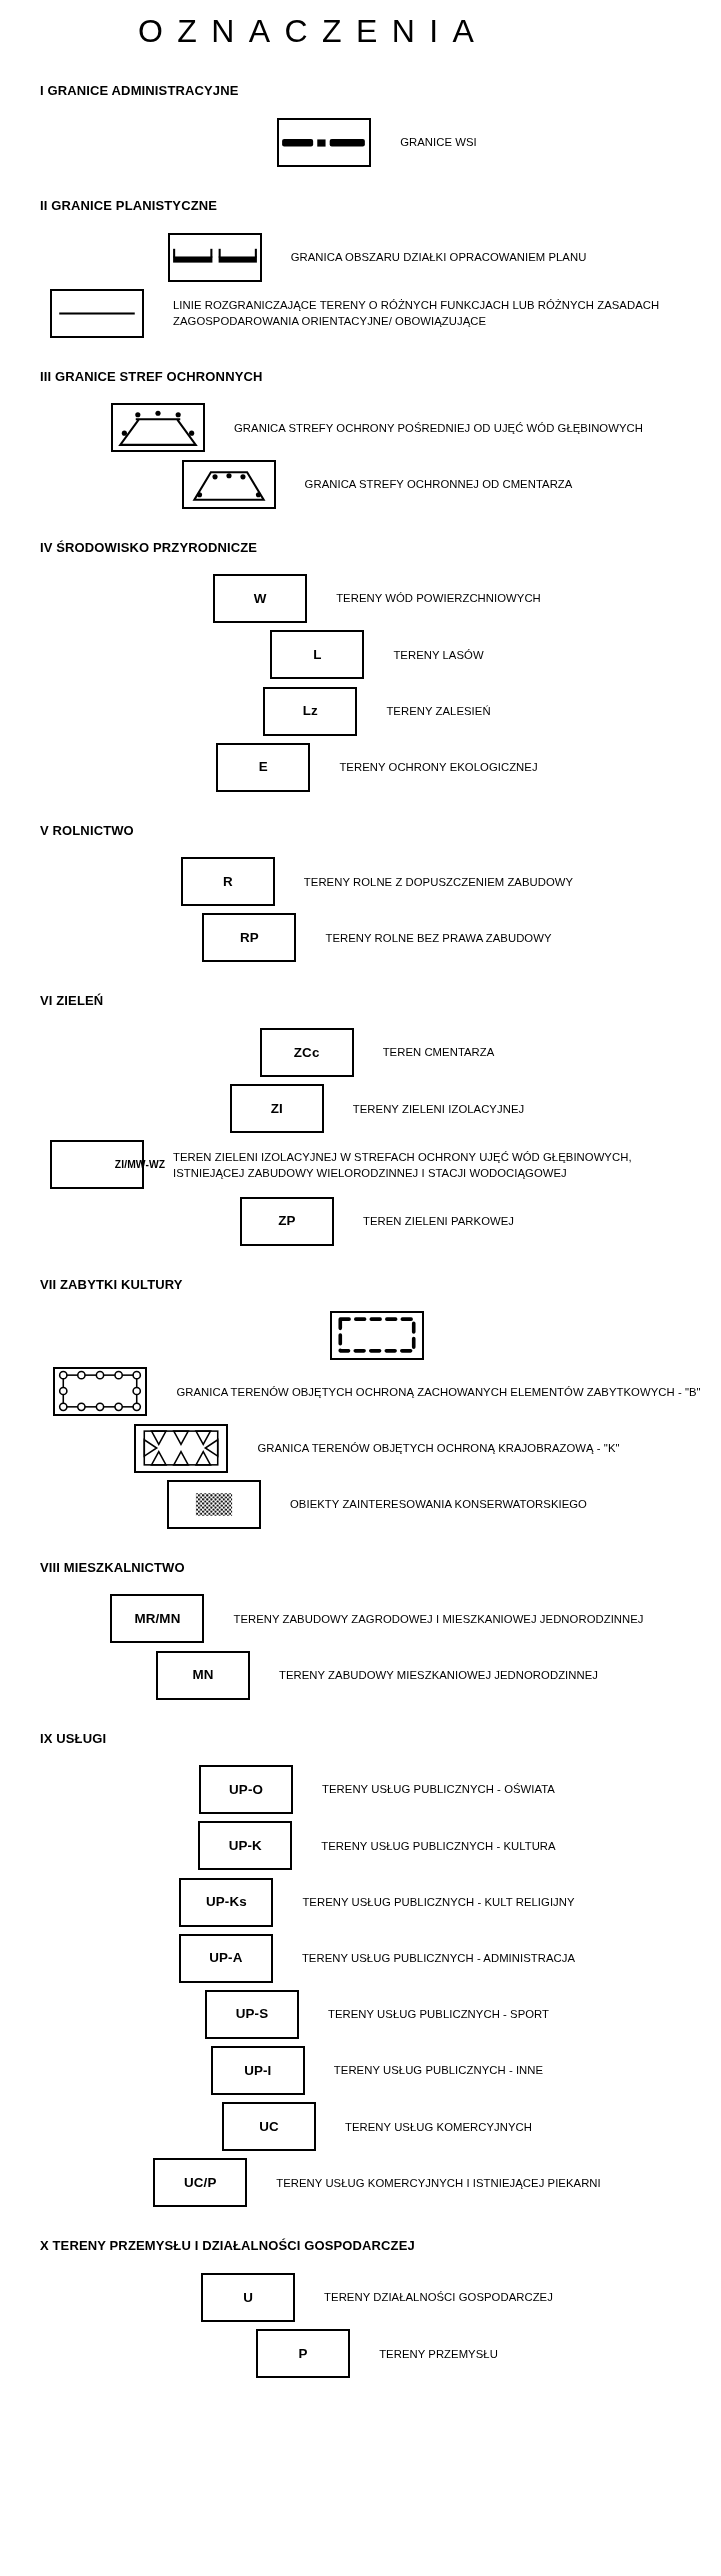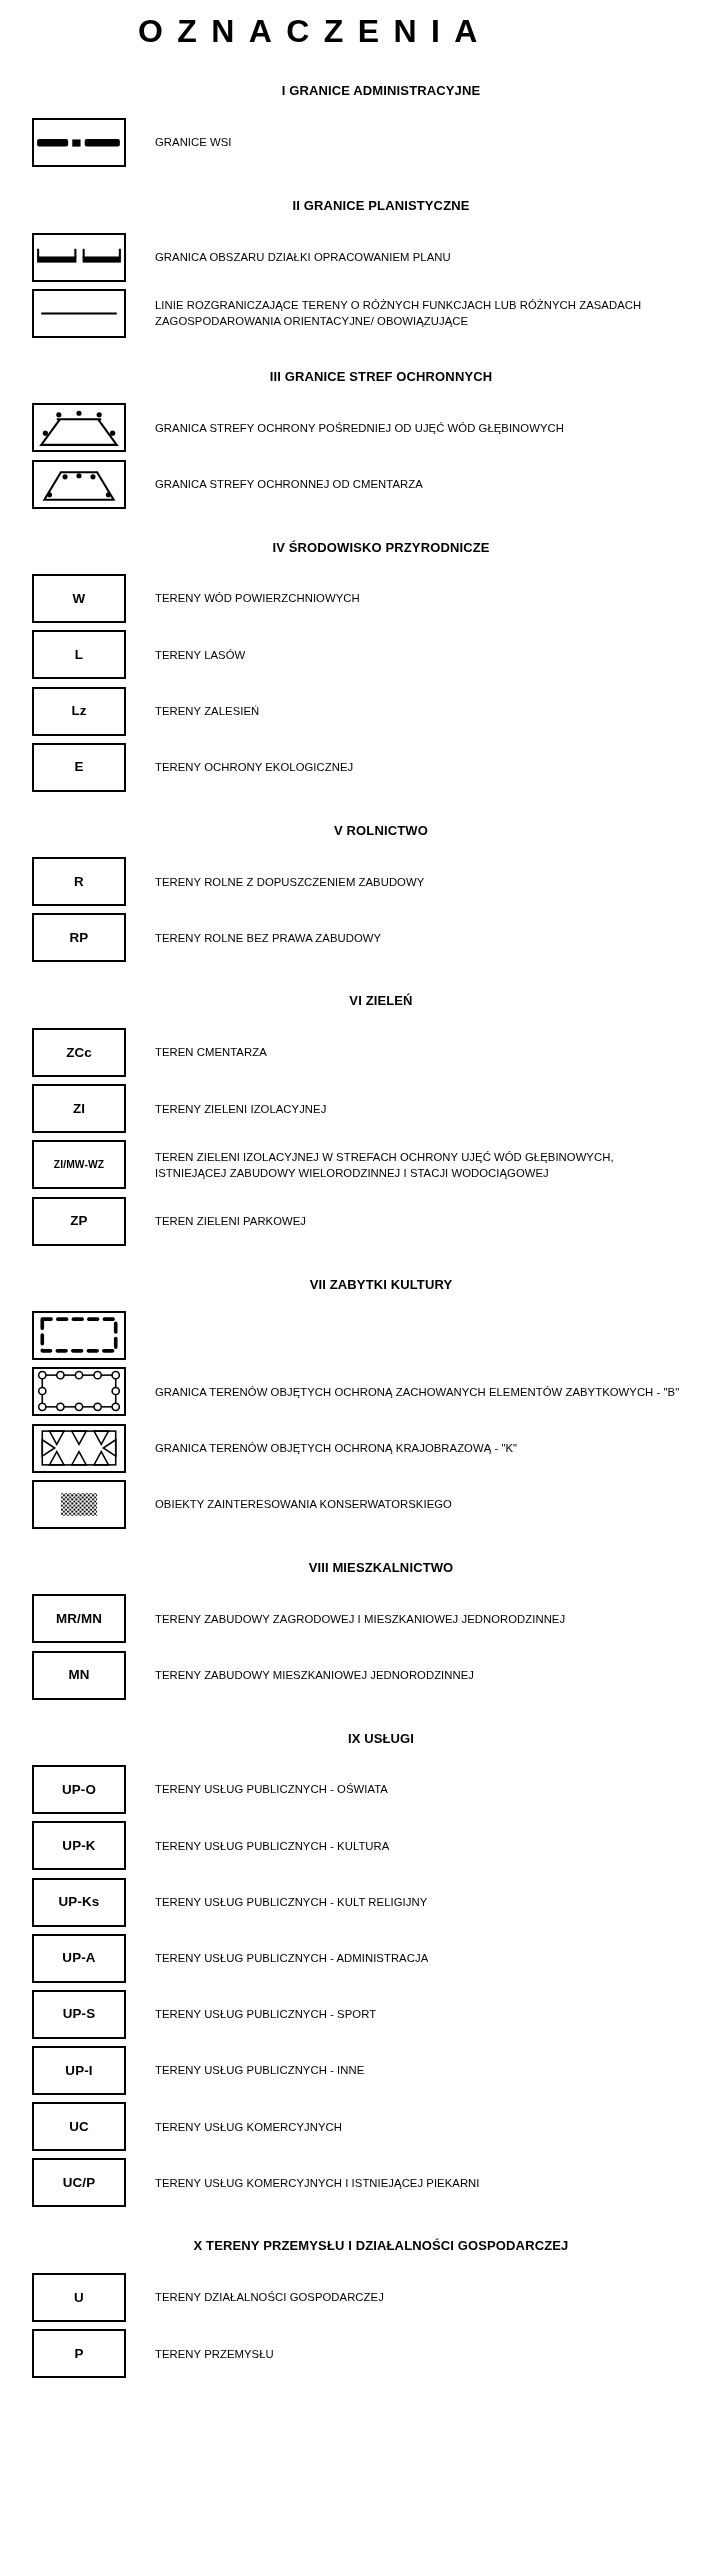--- a/index.html
+++ b/index.html
@@ -4,53 +4,53 @@
 <style>
   html,body{margin:0;padding:0;background:#ffffff;}
   body{
     width:722px;
     color:#000;
     font-family:"Liberation Sans", sans-serif;
     -webkit-font-smoothing:antialiased;
   }
   .legend-title{
     font-size:32px;
-    font-weight:bold;
+    font-weight:normal;
     letter-spacing:0.45em;
     margin:13.4px 0 33px 138px;
     white-space:nowrap;
   }
   .section-heading{
     font-size:13px;
     font-weight:bold;
     margin:31px 0 19.6px 40px;
     letter-spacing:0.01em;
-    text-align:center;
   }
   .row{
     display:flex;
     align-items:center;
     margin:0 0 7.2px 32px;
+    justify-content:center;
   }
   .symbol{
     position:relative;
     flex:0 0 auto;
     width:94px;height:49px;
     border:2.1px solid #000;
     box-sizing:border-box;
     background:#fff;
   }
   .symbol svg{position:absolute;left:0;top:0;width:100%;height:100%;}
   .code{
     position:absolute;left:0;width:100%;
     text-align:center;font-weight:bold;
     font-size:13.4px;line-height:1;
     letter-spacing:0.01em;
   }
-  .code.small{font-size:10.3px;}
+  .code.small{font-size:10.3px;padding-left:43px;}
   .code.pos-center{top:50%;transform:translateY(-50%);}
   .label{
     padding-left:29px;
     font-size:11.3px;
     line-height:1.45;
     max-width:531px;
     letter-spacing:0.005em;
   }
 </style>
 </head>

